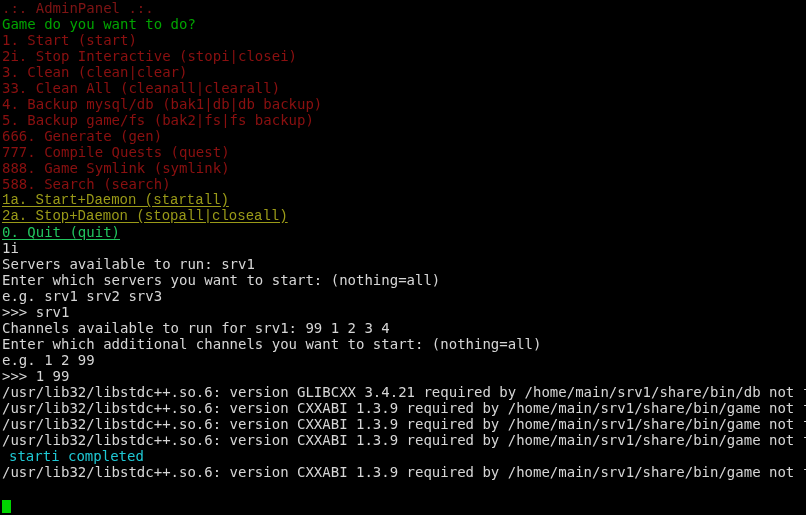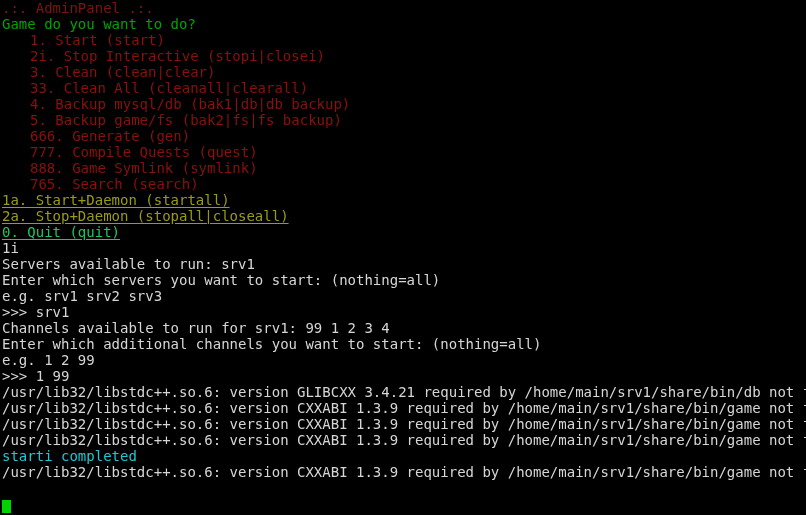--- a/index.html
+++ b/index.html
@@ -28,25 +28,25 @@
     line-height: 16px;
     font-size: 14px;
     letter-spacing: 0px;
     white-space: pre;
     padding-left: 2px;
     font-family: "DejaVu Sans Mono", "Liberation Mono", monospace;
     overflow: hidden;
   }
   .c-title    { color: #7e1414; }
   .c-green    { color: #00a400; }
-  .c-red      { color: #8b1010; margin-left: 28px; }
+  .c-red      { color: #8b1010; }
   .c-brightred{ color: #22c55e; text-decoration: underline; text-underline-offset: 2px; }
-  .c-yellow   { color: #9a9a18; text-decoration: underline; text-underline-offset: 2px; }
+  .c-yellow   { color: #9a9a18; text-decoration: underline; text-underline-offset: 2px; font-family: Liberation Mono, monospace; }
   .c-white    { color: #d6d6d6; }
-  .c-cyan     { color: #1fc8d4; }
+  .c-cyan     { color: #1fc8d4; margin-left: 7px; }
   #cursor {
     position: absolute;
     left: 2px;
     top: 500px;
     width: 9px;
     height: 13px;
     background: #00d400;
   }
 </style>
 </head>
@@ -60,21 +60,21 @@
   <div id="menu-container">
       <div class="line c-red">1. Start (start)</div>
       <div class="line c-red">2i. Stop Interactive (stopi|closei)</div>
       <div class="line c-red">3. Clean (clean|clear)</div>
       <div class="line c-red">33. Clean All (cleanall|clearall)</div>
       <div class="line c-red">4. Backup mysql/db (bak1|db|db_backup)</div>
       <div class="line c-red">5. Backup game/fs (bak2|fs|fs_backup)</div>
       <div class="line c-red">666. Generate (gen)</div>
       <div class="line c-red">777. Compile Quests (quest)</div>
       <div class="line c-red">888. Game Symlink (symlink)</div>
-      <div class="line c-red">765. Search (search)</div>
+      <div class="line c-red">588. Search (search)</div>
       <div class="line c-yellow">1a. Start+Daemon (startall)</div>
       <div class="line c-yellow">2a. Stop+Daemon (stopall|closeall)</div>
       <div class="line c-brightred">0. Quit (quit)</div>
     </div>
 
   <div id="session-container">
       <div class="line c-white">1i</div>
       <div class="line c-white">Servers available to run: srv1</div>
       <div class="line c-white">Enter which servers you want to start: (nothing=all)</div>
       <div class="line c-white">e.g. srv1 srv2 srv3</div>

